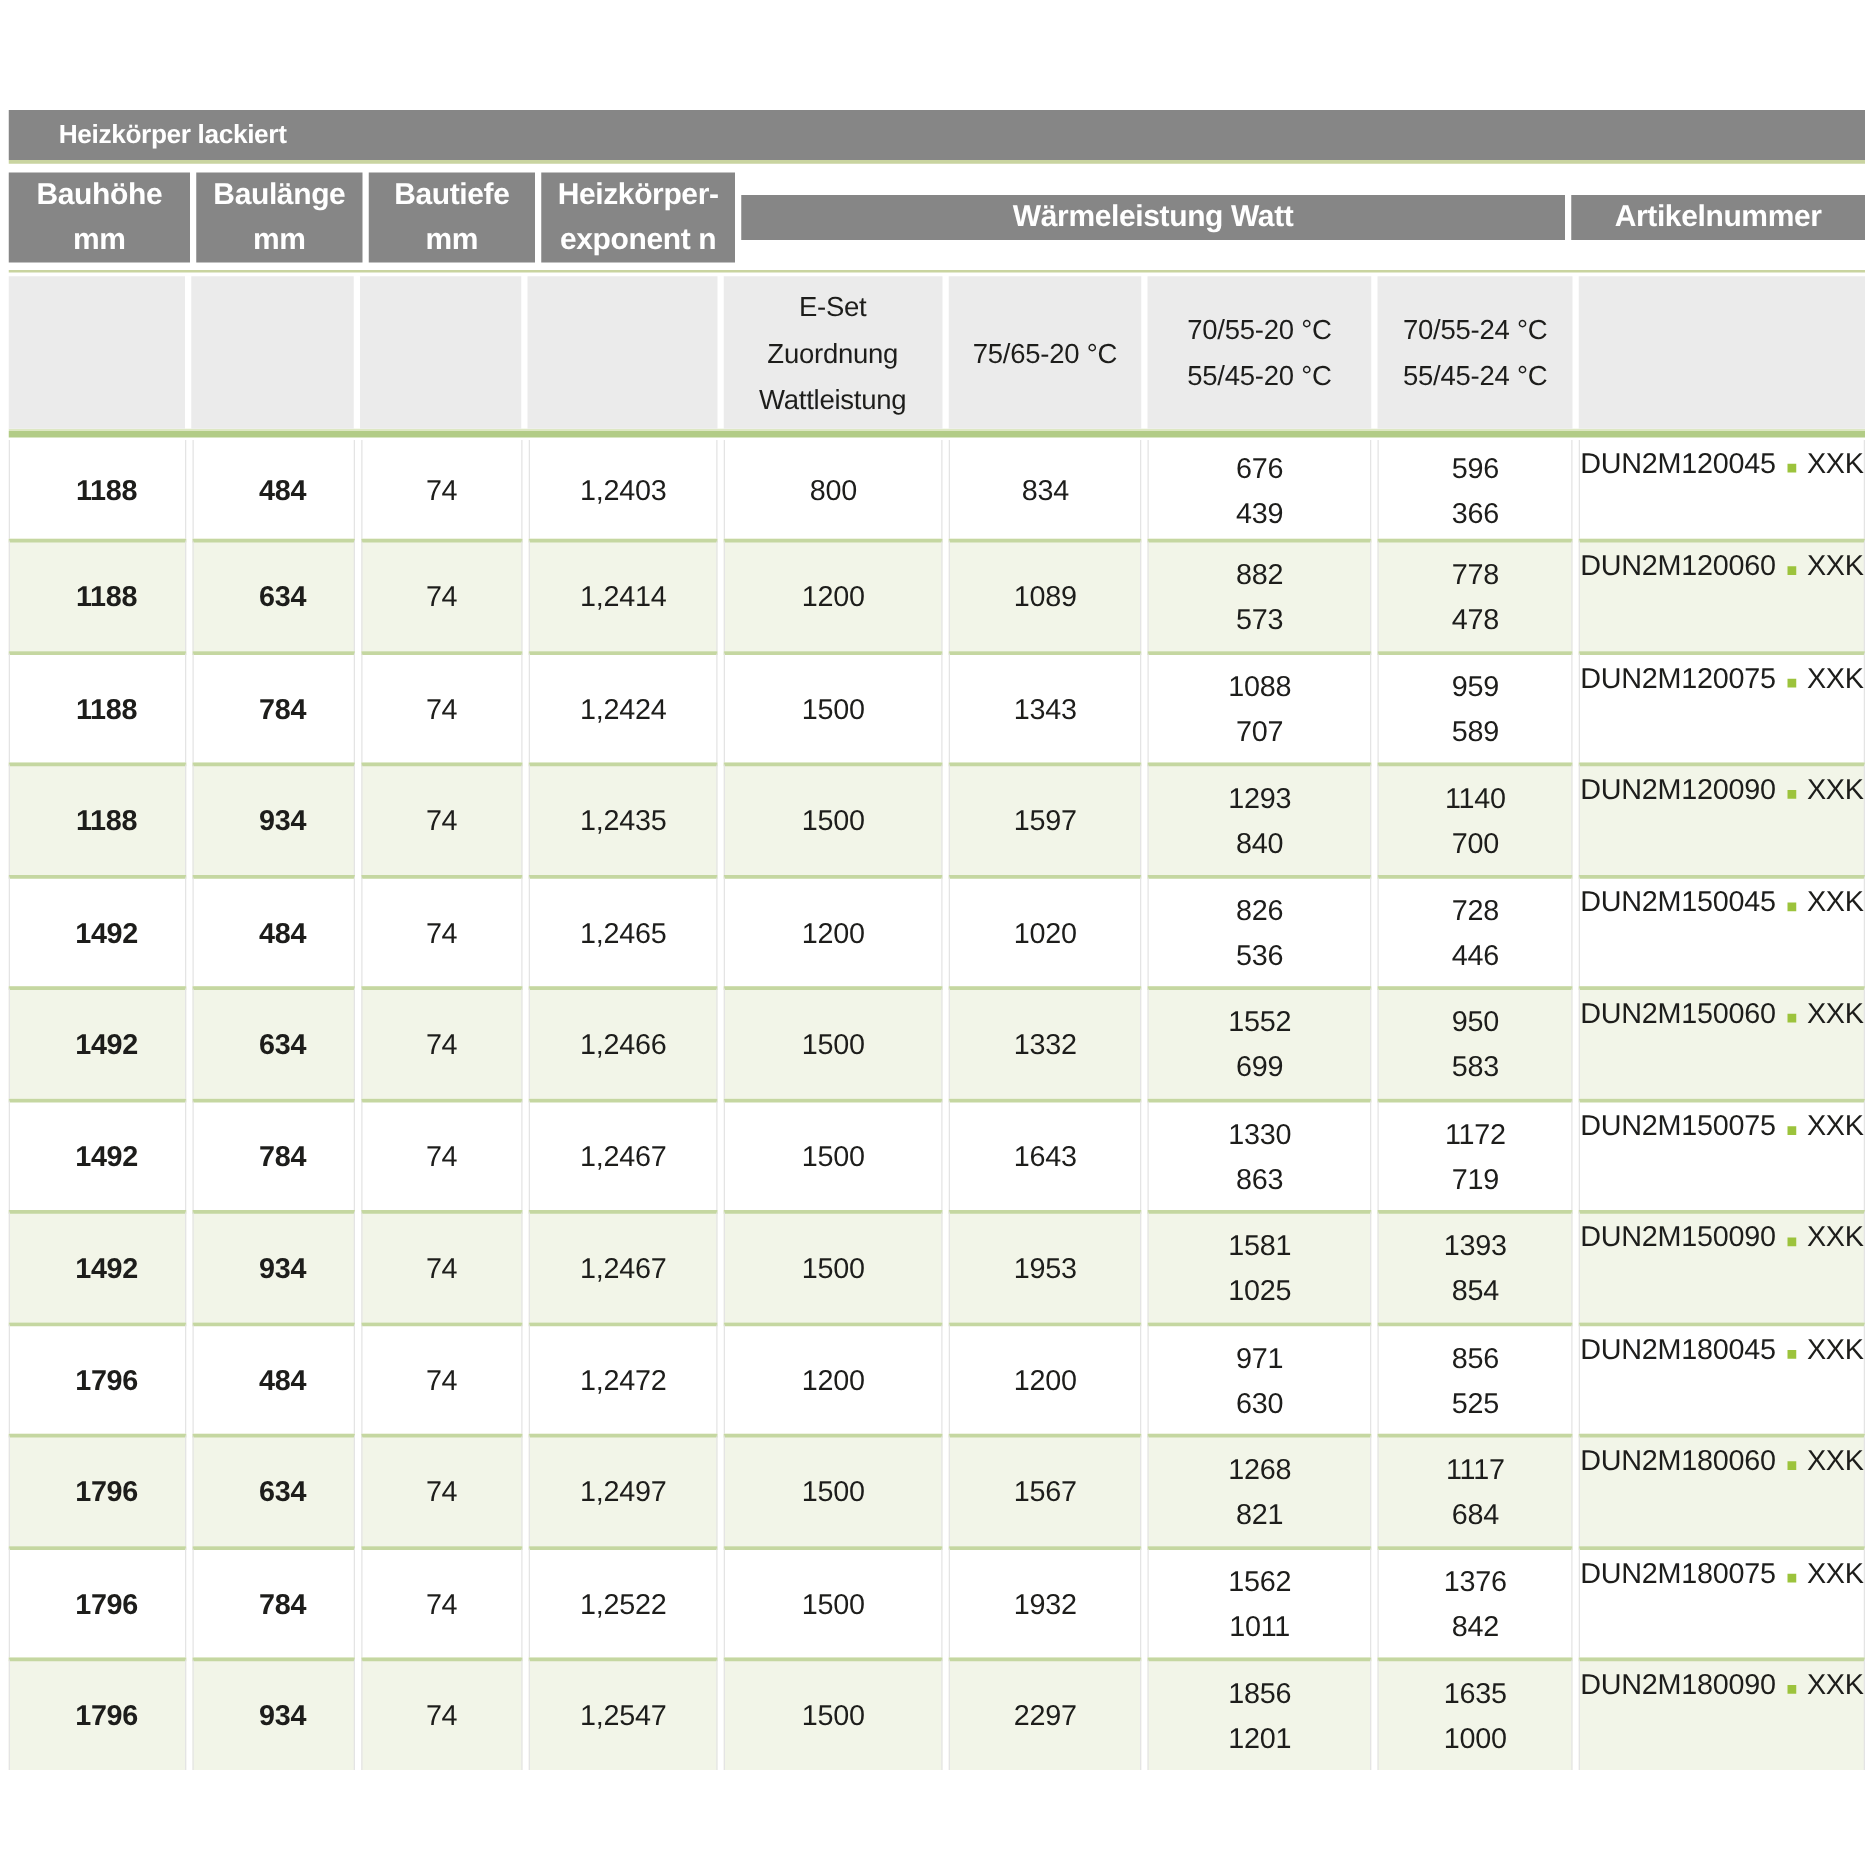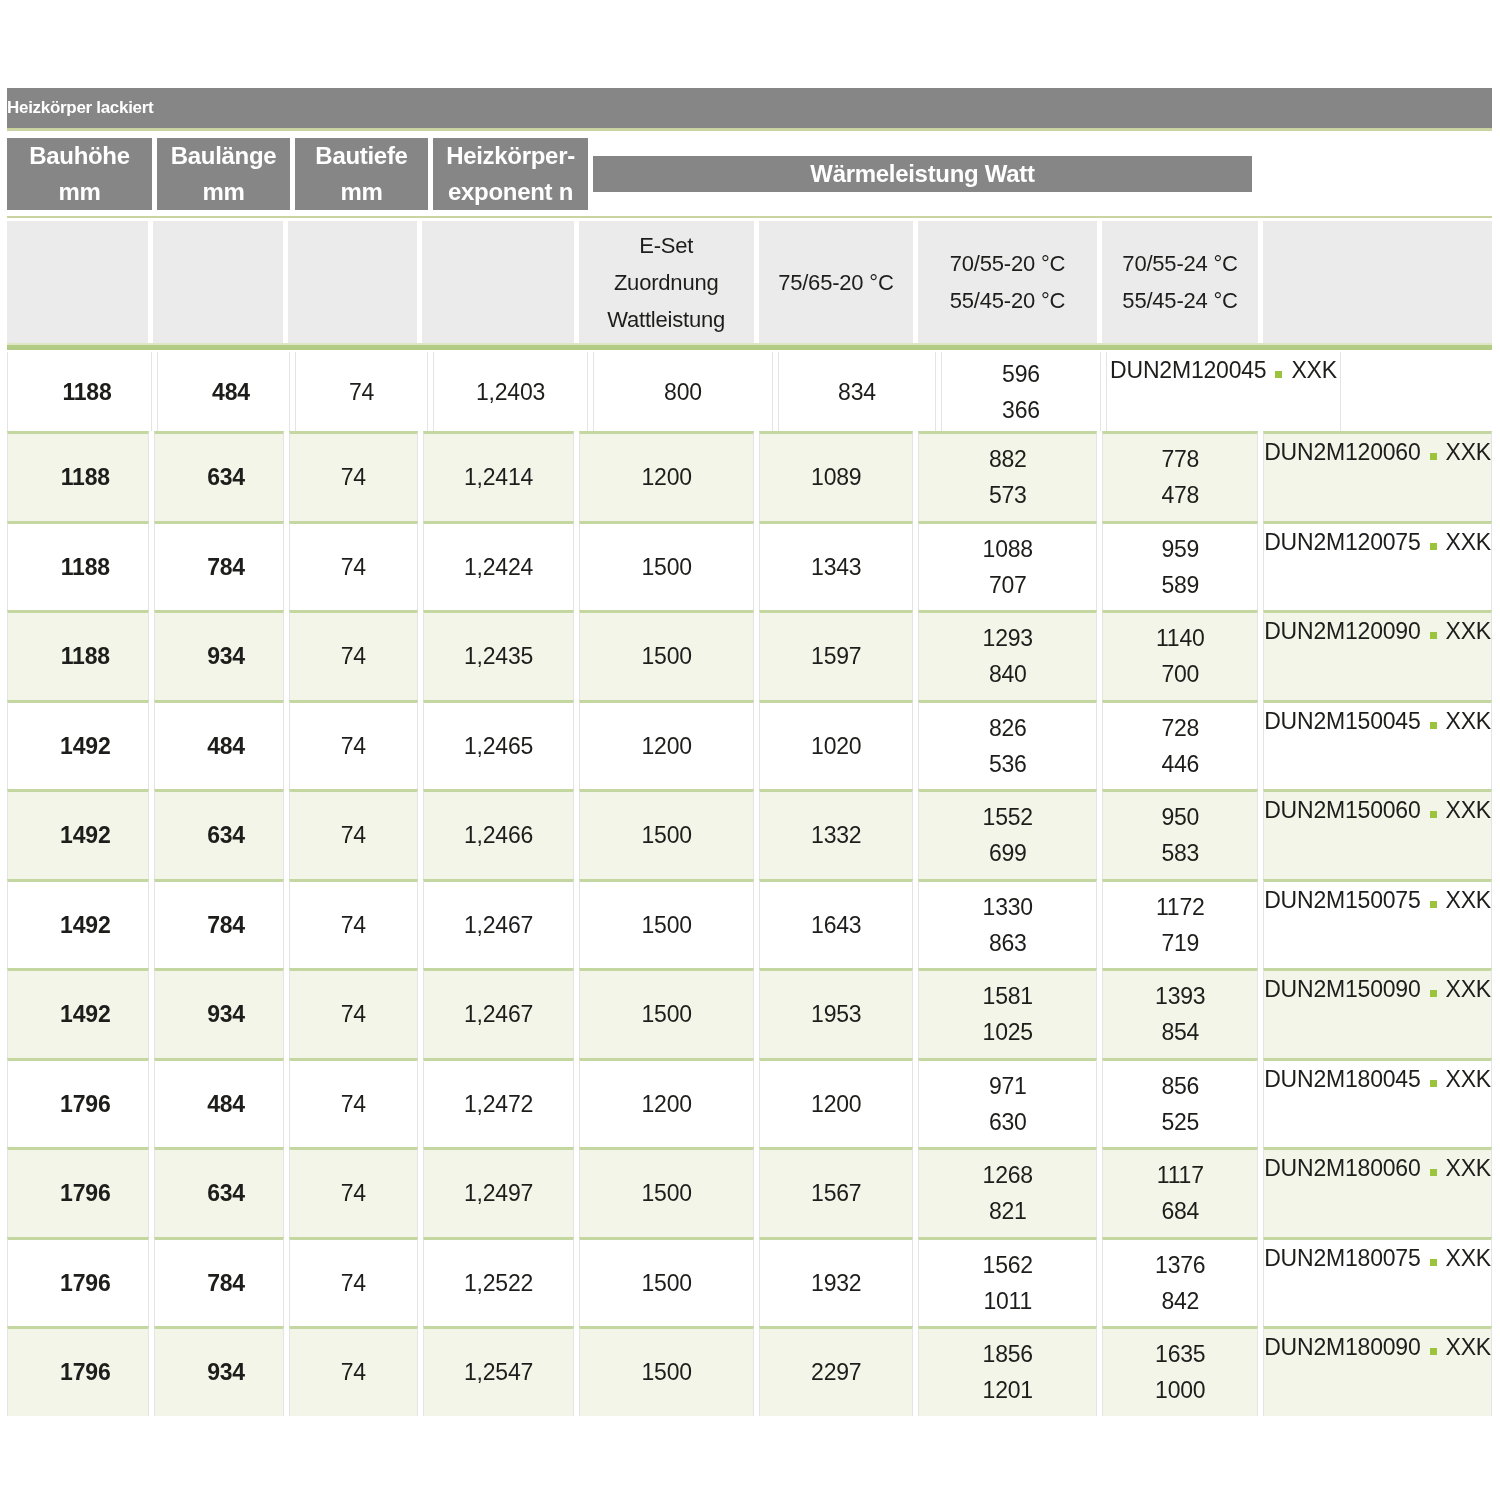--- a/index.html
+++ b/index.html
@@ -16,22 +16,22 @@
     align-items:center;justify-content:center;text-align:center;
   }
   
   .c0{width:145px}.c1{width:133px}.c2{width:133px}.c3{width:155px}
   .c4{width:180px}.c5{width:158px}.c6{width:184px}.c7{width:160px}
   .c8{width:235px}.cgroup{width:659px}
 
   
   .title-bar{
     height:40px;background:#868686;color:#ffffff;
-    font-size:17px;font-weight:bold;letter-spacing:-0.3px;
-    display:flex;align-items:center;box-sizing:border-box;
+    font-size:21px;font-weight:bold;letter-spacing:-0.3px;
+    display:flex;align-items:center;padding-left:40px;box-sizing:border-box;
   }
   .hline-a{height:3px;background:#c9d4a0;}
   .hline-b{height:2px;background:#c9d4a0;margin-bottom:3px;}
 
   
   .header-row{height:85px;align-items:center;}
   .header-row .cell{
     background:#868686;color:#ffffff;font-weight:bold;
     font-size:24px;line-height:36px;letter-spacing:-0.3px;
   }
@@ -95,20 +95,23 @@
     <div class="cell c2">
       <span>Bautiefe</span>
       <span>mm</span>
     </div>
     <div class="cell c3">
       <span>Heizkörper-</span>
       <span>exponent n</span>
     </div>
     <div class="cell cgroup">
       <span>Wärmeleistung Watt</span>
+    </div>
+    <div class="cell c8">
+      <span>Artikelnummer</span>
     </div>
   </div>
   <div class="hline-b"></div>
 
   <div class="row sub-row">
     <div class="cell c0"></div>
     <div class="cell c1"></div>
     <div class="cell c2"></div>
     <div class="cell c3"></div>
     <div class="cell c4">
@@ -145,20 +148,24 @@
         </div>
         <div class="cell c3">
           <span>1,2403</span>
         </div>
         <div class="cell c4">
           <span>800</span>
         </div>
         <div class="cell c5">
           <span>834</span>
         </div>
+        <div class="cell c6">
+          <span>676</span>
+          <span>439</span>
+        </div>
         <div class="cell c7">
           <span>596</span>
           <span>366</span>
         </div>
         <div class="cell c8 artikel">
           <span>DUN2M120045</span>
           <span class="dot"></span>
           <span>XXK</span>
         </div>
       </div>

